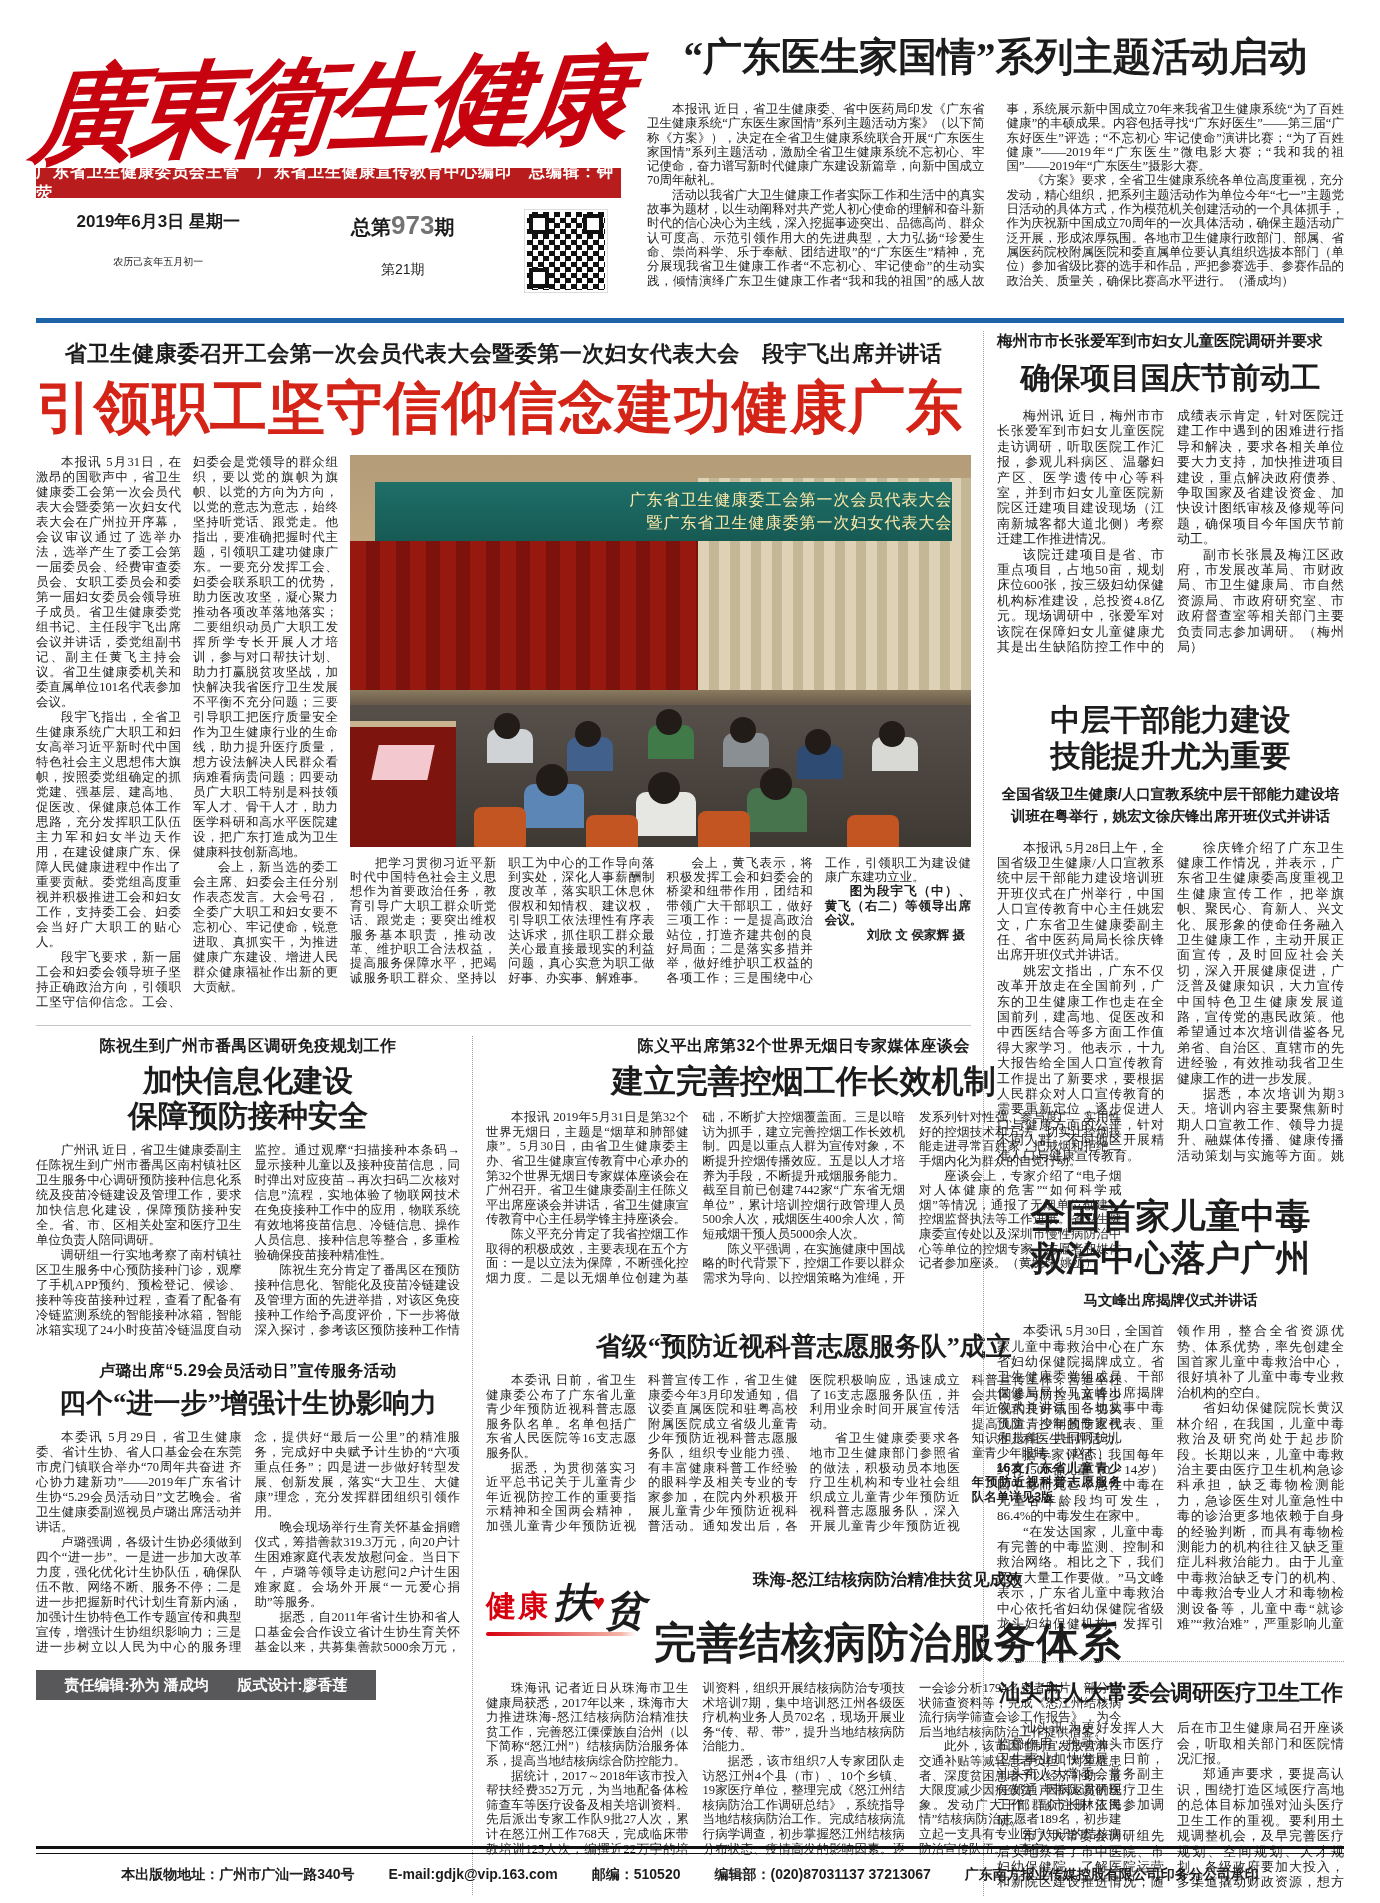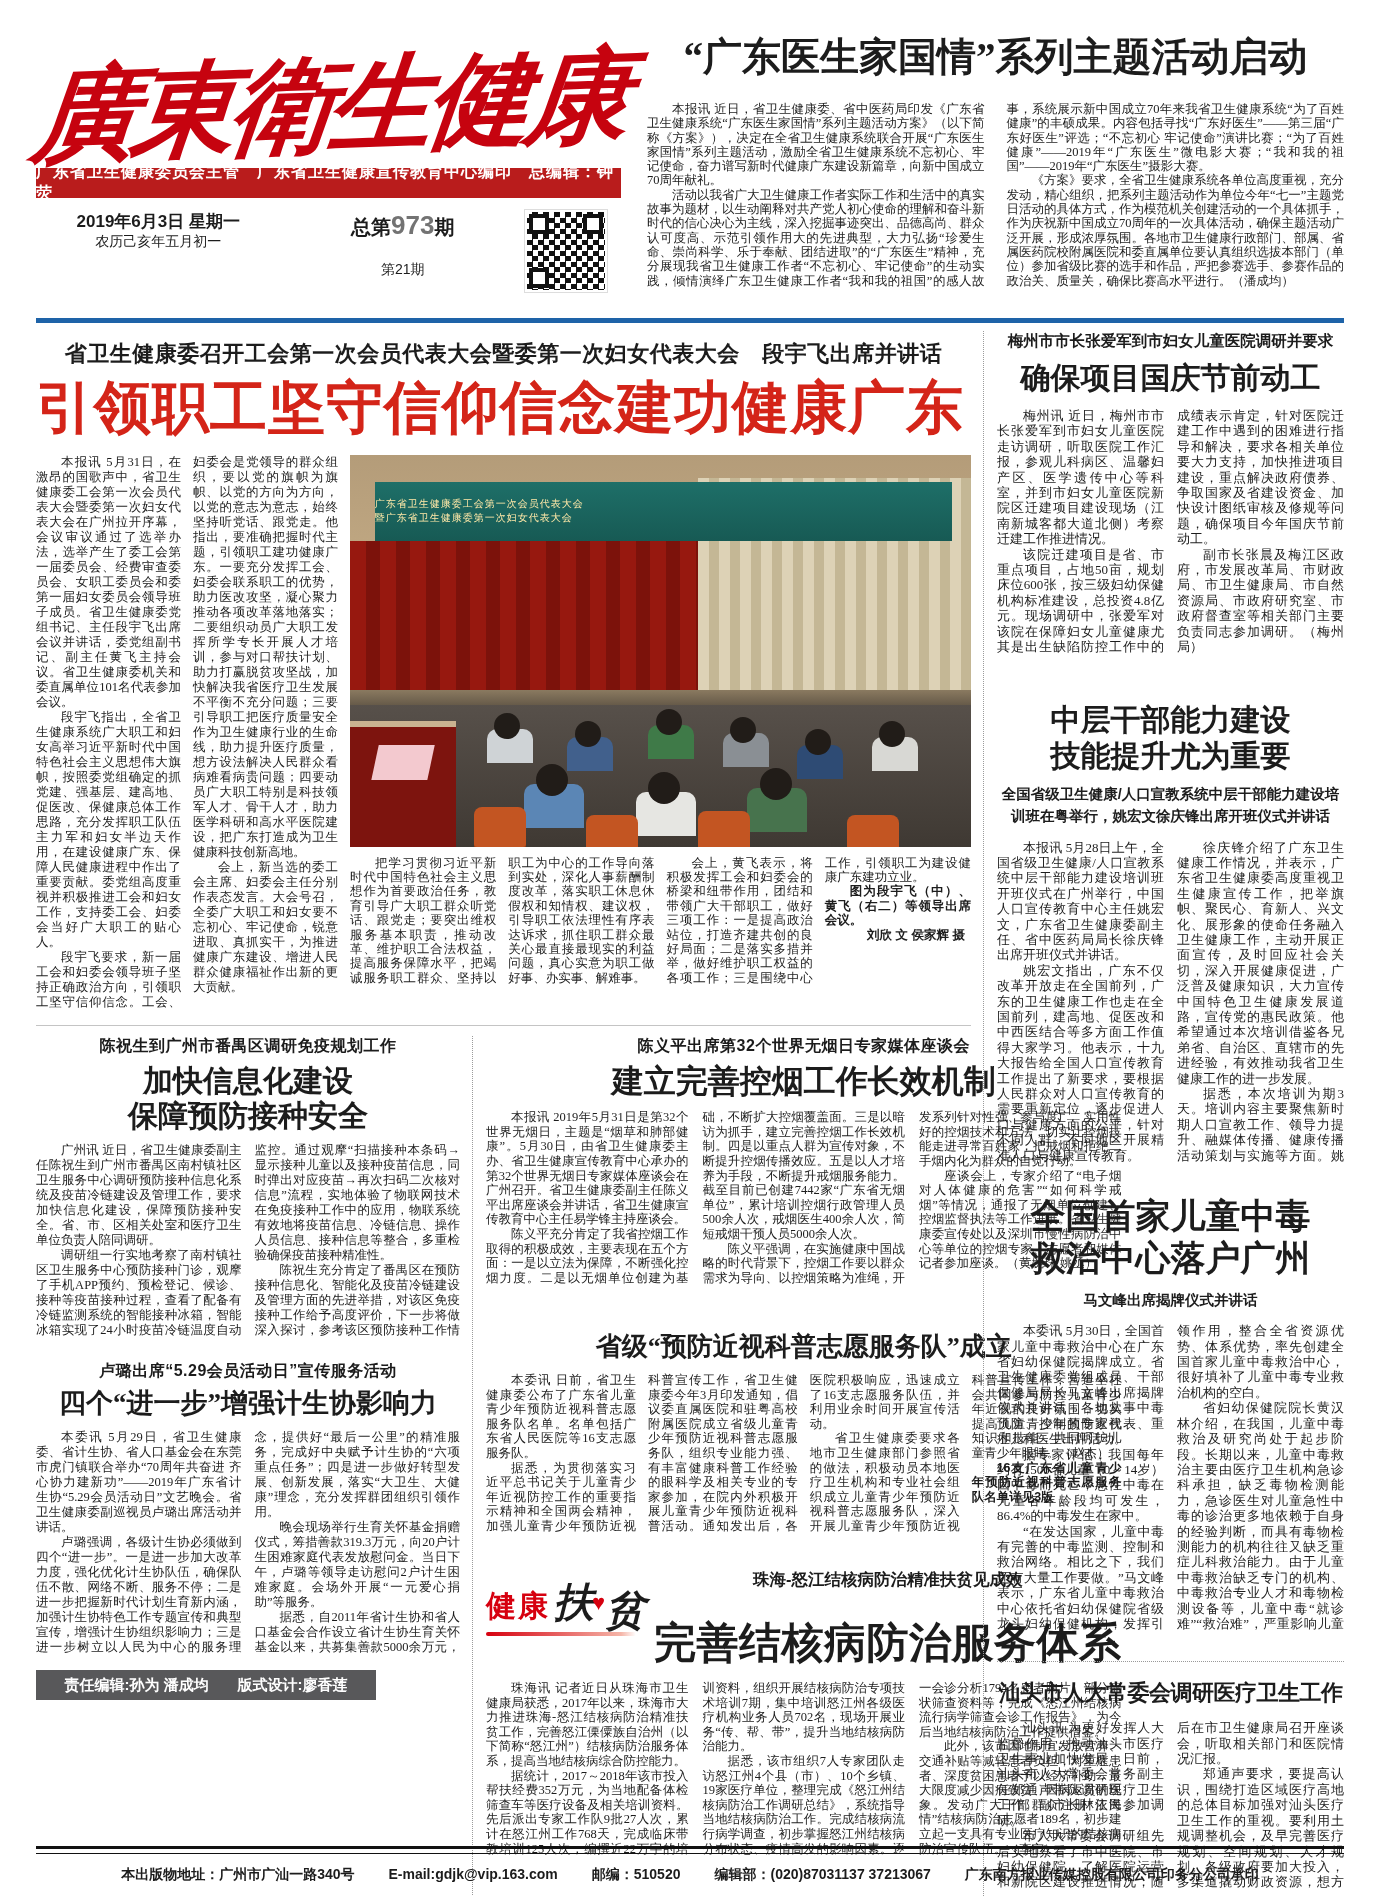--- a/index.html
+++ b/index.html
@@ -12,21 +12,21 @@
   .header{display:flex;height:318px;}
   .h-left{width:585px;flex:0 0 585px;}
   .masthead{height:158px;display:flex;align-items:flex-end;justify-content:center;overflow:visible;}
   .masthead span{font-size:104px;line-height:1;font-weight:bold;font-style:italic;color:#c6030f;
       letter-spacing:-6px;transform:skewX(-8deg) rotate(-2deg);white-space:nowrap;}
   .red-bar{margin-top:10px;height:30px;background:#b91c1c;color:#fff;display:flex;align-items:center;
       justify-content:center;font-size:16px;font-weight:bold;letter-spacing:1px;}
   .date-zone{display:flex;margin-top:12px;align-items:flex-start;}
   .dz-col{flex:1;text-align:center;}
   .dz-date{font-size:17px;font-weight:bold;}
-  .dz-lunar{font-size:14px;}
+  .dz-lunar{font-size:10px;margin-top:22px;}
   .dz-issue{font-size:20px;font-weight:bold;}
   .dz-issue .no{color:#737373;font-size:26px;}
   .dz-period{font-size:14px;margin-top:20px;}
   .qr{width:78px;height:78px;margin-right:14px;position:relative;flex:0 0 78px;
       background:repeating-conic-gradient(#111 0% 25%, #fff 0% 50%);background-size:11px 11px;border:2px solid #fff;outline:1px solid #ddd;}
   .qr i{position:absolute;width:20px;height:20px;border:4px solid #111;background:#fff;box-sizing:border-box;}
   .qr i:nth-child(1){left:2px;top:2px;} .qr i:nth-child(2){right:2px;top:2px;} .qr i:nth-child(3){left:2px;bottom:2px;}
   .h-right{flex:1;padding-left:26px;}
   .tr-headline{margin-top:30px;text-align:center;font-weight:bold;font-size:39px;letter-spacing:0;}
   .tr-body{margin-top:18px;columns:2;column-gap:22px;font-size:12.5px;line-height:14.3px;
@@ -39,22 +39,22 @@
   
   .ms-kicker{text-align:center;font-size:22px;font-weight:600;margin-top:8px;letter-spacing:.5px;}
   .ms-headline{text-align:left;font-weight:700;font-size:57px;line-height:1.15;color:#d42418;
       letter-spacing:1px;white-space:nowrap;margin-top:6px;}
   .ms-body{display:flex;margin-top:14px;}
   .ms-cols{width:302px;flex:0 0 302px;columns:2;column-gap:12px;font-size:12.5px;line-height:15px;
       text-align:justify;height:558px;overflow:hidden;}
   .ms-right{flex:1;padding-left:12px;}
   .photo{height:392px;position:relative;overflow:hidden;background:linear-gradient(#b49c79,#c3ab85 35%,#6e6256 60%,#4c443c);}
   .ph-banner{position:absolute;left:4%;right:3%;top:7%;height:15%;background:linear-gradient(#1e6f68,#175a54);
-      color:#ffe9a8;display:flex;flex-direction:column;align-items:flex-start;justify-content:center;
-      font-size:10px;line-height:1.45;letter-spacing:1px;text-align:center;}
+      color:#ffe9a8;display:flex;flex-direction:column;align-items:flex-end;justify-content:center;
+      font-size:16px;line-height:1.45;letter-spacing:1px;text-align:center;}
   .ph-curtain-red{position:absolute;left:0;top:22%;width:56%;height:44%;
       background:repeating-linear-gradient(90deg,#97180f 0 16px,#7c120b 16px 30px);}
   .ph-curtain-beige{position:absolute;left:56%;right:0;top:6%;height:60%;
       background:repeating-linear-gradient(90deg,#ddd2b6 0 11px,#c4b795 11px 21px);}
   .ph-stage{position:absolute;left:0;right:0;top:60%;height:5%;background:linear-gradient(#8a7a60,#5d5243);}
   .ph-floor{position:absolute;left:0;right:0;top:64%;bottom:0;background:linear-gradient(#57504a,#3f3933);}
   .head{position:absolute;width:26px;height:26px;border-radius:50%;background:#211c18;}
   .shirt{position:absolute;width:46px;height:34px;border-radius:10px 10px 0 0;}
   .chair{position:absolute;width:52px;height:40px;border-radius:8px 8px 3px 3px;background:#c35522;box-shadow:0 3px 0 #8e3a14;}
   .ph-table{position:absolute;left:0;top:68%;width:17%;bottom:0;background:#7d140e;border-top:6px solid #c9b391;}
@@ -92,21 +92,21 @@
   .fp-logo{width:168px;flex:0 0 168px;position:relative;padding-top:10px;}
   .fp-red{color:#d6000f;font-weight:900;font-size:30px;letter-spacing:2px;}
   .fp-script{font-size:40px;font-weight:bold;font-style:italic;letter-spacing:-2px;}
   .fp-heart{color:#d6000f;font-size:22px;vertical-align:super;}
   .fp-underline{height:4px;width:150px;background:linear-gradient(90deg,#d6000f,#f5b5a8 90%,transparent);border-radius:3px;margin-top:2px;}
   .fp-right{flex:1;}
   .zh-kicker{text-align:center;font-size:16.5px;font-weight:bold;margin-top:4px;}
   .zh-headline{text-align:right;font-weight:900;font-size:42px;letter-spacing:.5px;margin-top:24px;white-space:nowrap;}
   
   .rs-art{margin-bottom:26px;}
-  .rs-kicker{text-align:center;font-size:15.5px;font-weight:bold;}
+  .rs-kicker{font-size:15.5px;font-weight:bold;}
   .rs-hl{text-align:center;font-weight:bold;font-size:30px;line-height:1.2;margin-top:8px;}
   .rs-sub{text-align:center;font-weight:bold;font-size:14.5px;line-height:1.5;margin-top:10px;
       font-family:"Liberation Sans","DejaVu Sans",sans-serif;}
   .rs-body{margin-top:12px;columns:2;column-gap:13px;font-size:13px;line-height:15.4px;text-align:justify;}
   .rs-rule{border-top:1px dotted #999;margin:4px 0 16px;}
   .st-hl{text-align:center;font-weight:bold;font-size:22px;white-space:nowrap;letter-spacing:-.5px;}
   
   .footer{position:absolute;left:36px;right:36px;top:1846px;}
   .f-rule{border-top:3px solid #111;border-bottom:1px solid #111;height:4px;}
   .f-line{margin-top:12px;display:flex;justify-content:center;gap:34px;font-size:14px;font-weight:600;

